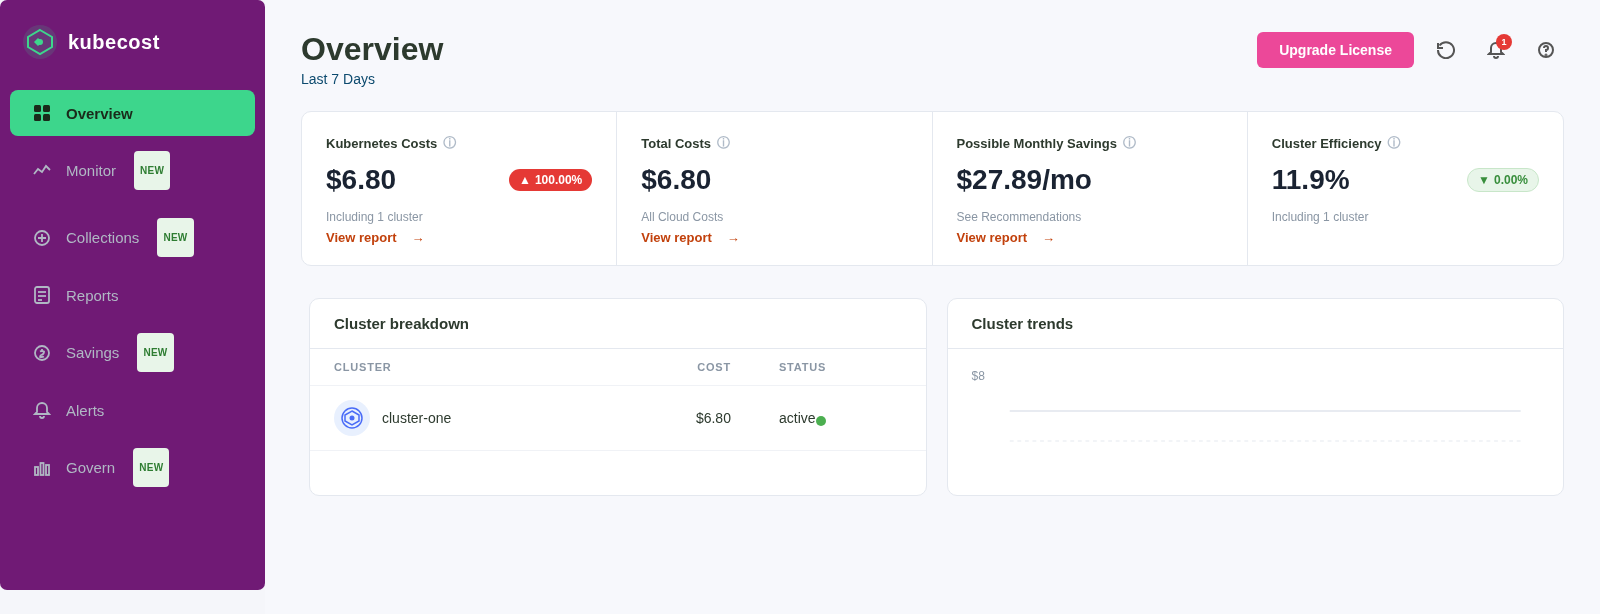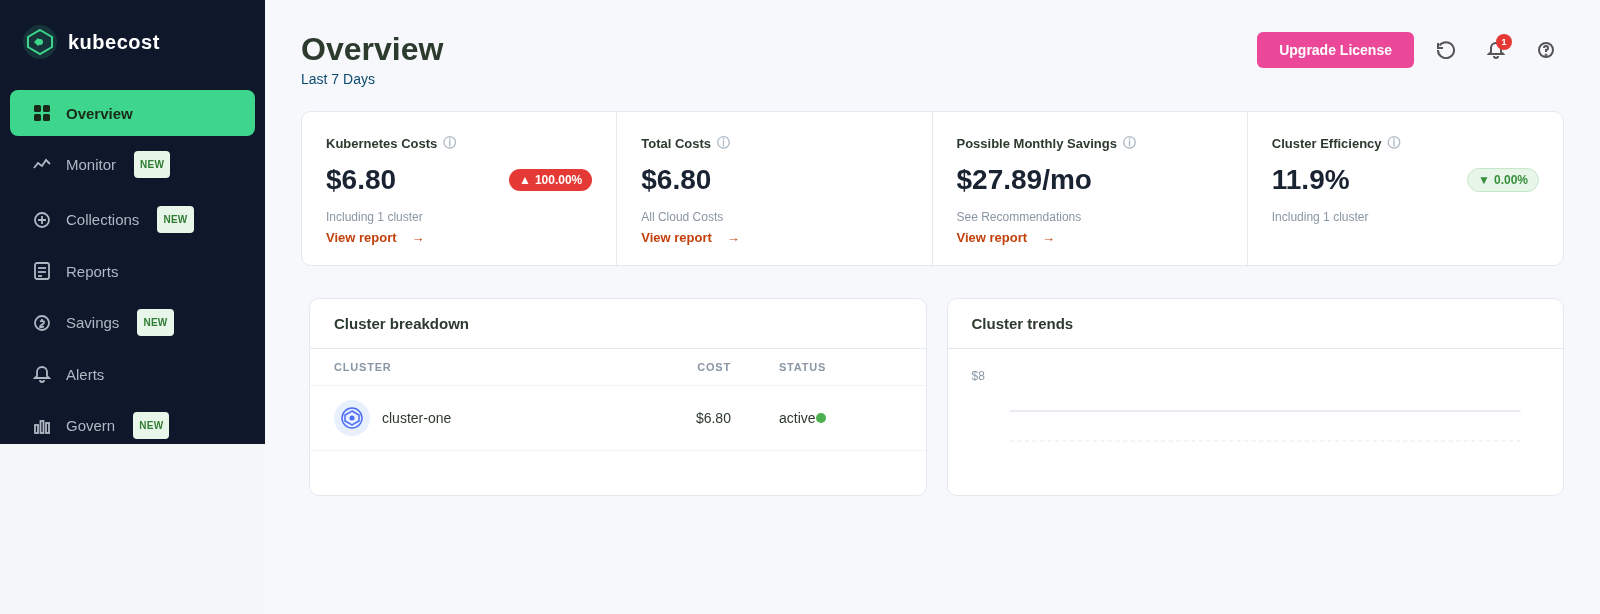--- a/index.html
+++ b/index.html
@@ -2,25 +2,26 @@
 <html><head>
   <meta charset="utf-8">
   <style>
     * { box-sizing: border-box; margin: 0; padding: 0; }
     body { font-family: -apple-system, BlinkMacSystemFont, 'Segoe UI', sans-serif; background: #f5f6fa; display: flex; height: 614px; overflow: hidden; }
 
     
     .sidebar {
       width: 265px;
       min-width: 265px;
-      background: #0f172a;
-      height: 444px;
+      background: #701a75;
+      height: 590px;
       display: flex;
       flex-direction: column;
       padding: 0;
+      border-radius: 7px;
     }
     .sidebar-logo {
       display: flex;
       align-items: center;
       gap: 10px;
       padding: 24px 22px 28px 22px;
     }
     .logo-icon {
       width: 36px;
       height: 36px;
@@ -46,21 +47,21 @@
       text-decoration: none;
     }
     .nav-item.active { background: #3dd68c; color: #1a2a1a; font-weight: 600; }
     .nav-item.active .nav-icon { color: #1a2a1a; }
     .nav-icon { width: 20px; height: 20px; display: flex; align-items: center; justify-content: center; flex-shrink: 0; }
     .badge-new {
       background: #e8f5e9;
       color: #2e7d32;
       font-size: 10px;
       font-weight: 700;
-      padding: 8px 6px;
+      padding: 14px 6px;
       border-radius: 4px;
       margin-left: 4px;
       text-transform: uppercase;
       letter-spacing: 0.3px;
     }
 
     
     .main {
       flex: 1;
       overflow-y: auto;
@@ -268,21 +269,21 @@
       height: 36px;
       border-radius: 50%;
       background: #e8f0fe;
       display: flex;
       align-items: center;
       justify-content: center;
       flex-shrink: 0;
     }
     .status-active {
       display: flex;
-      align-items: center;
+      align-items: flex-end;
       gap: 0;
       color: #2d3a2e;
       font-size: 14px;
     }
     .status-dot {
       width: 10px;
       height: 10px;
       border-radius: 50%;
       background: #4caf50;
       display: inline-block;

